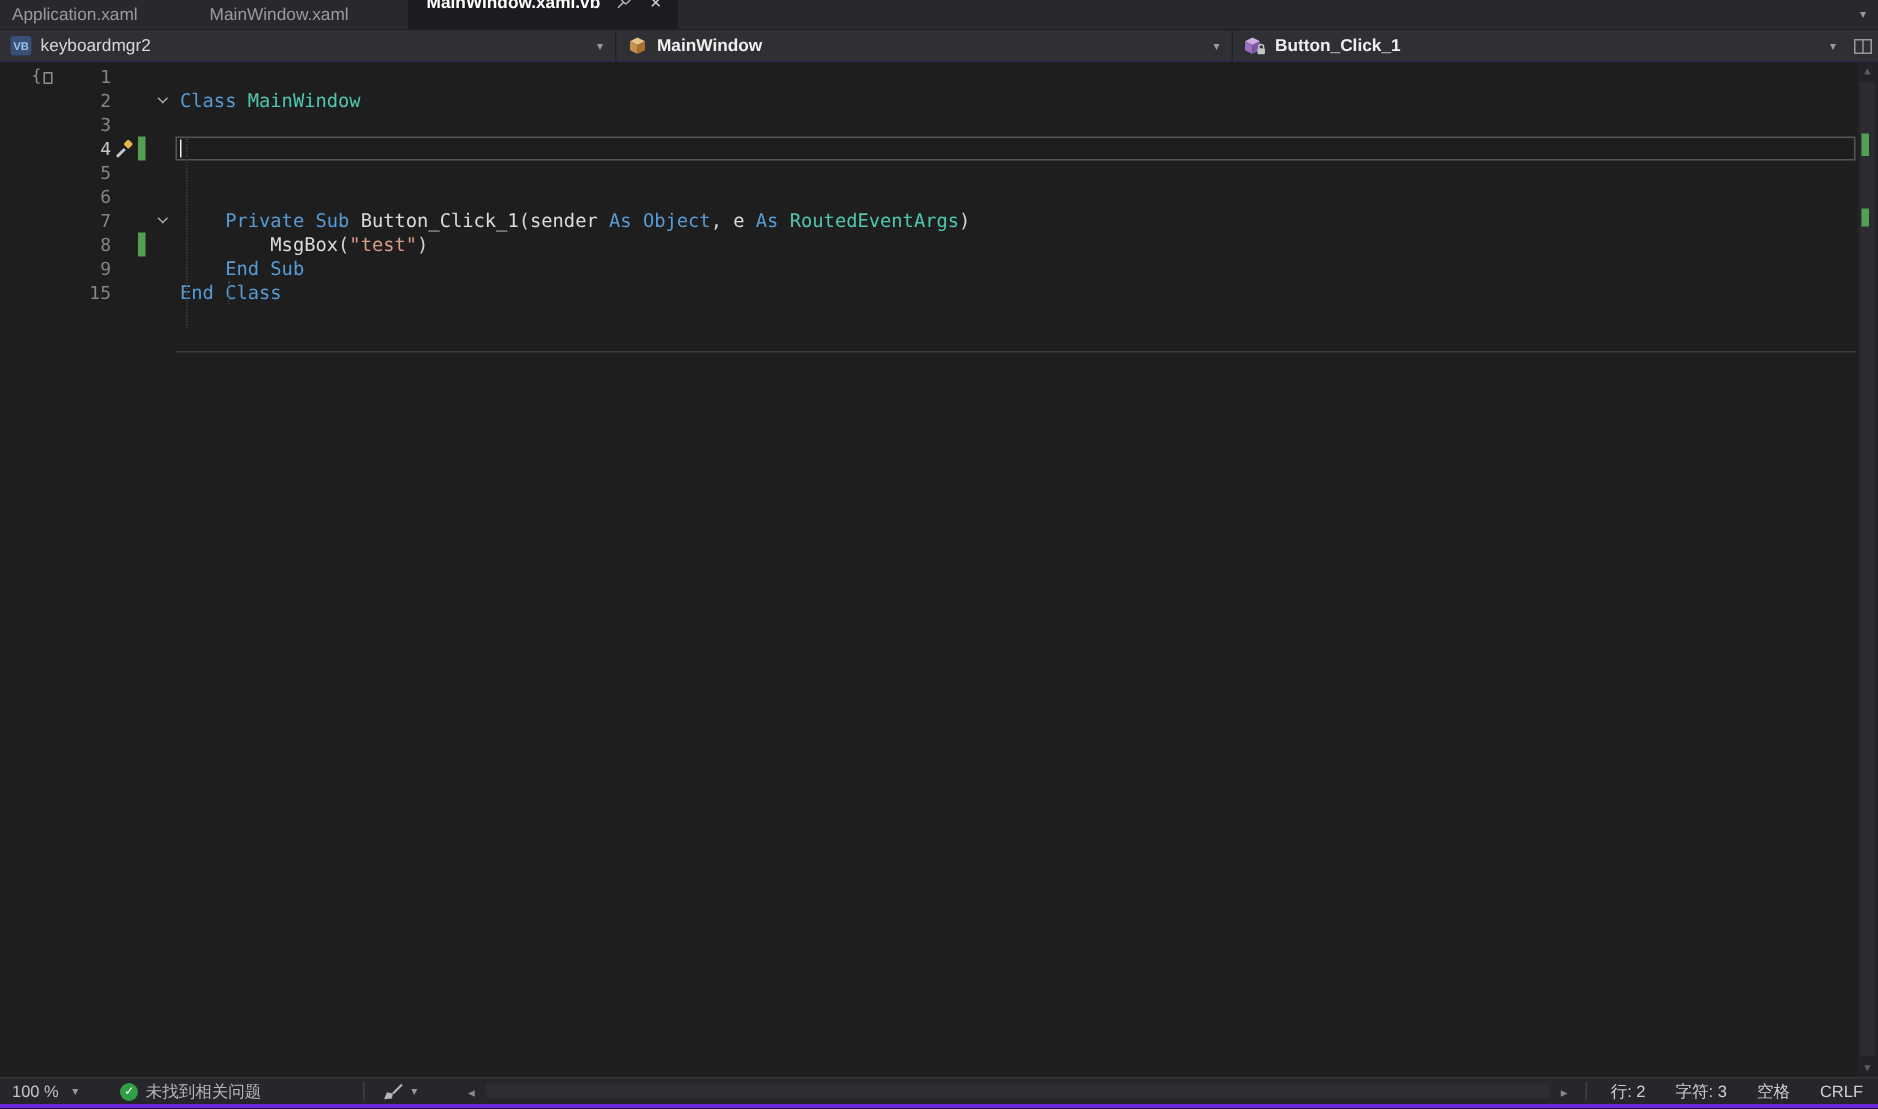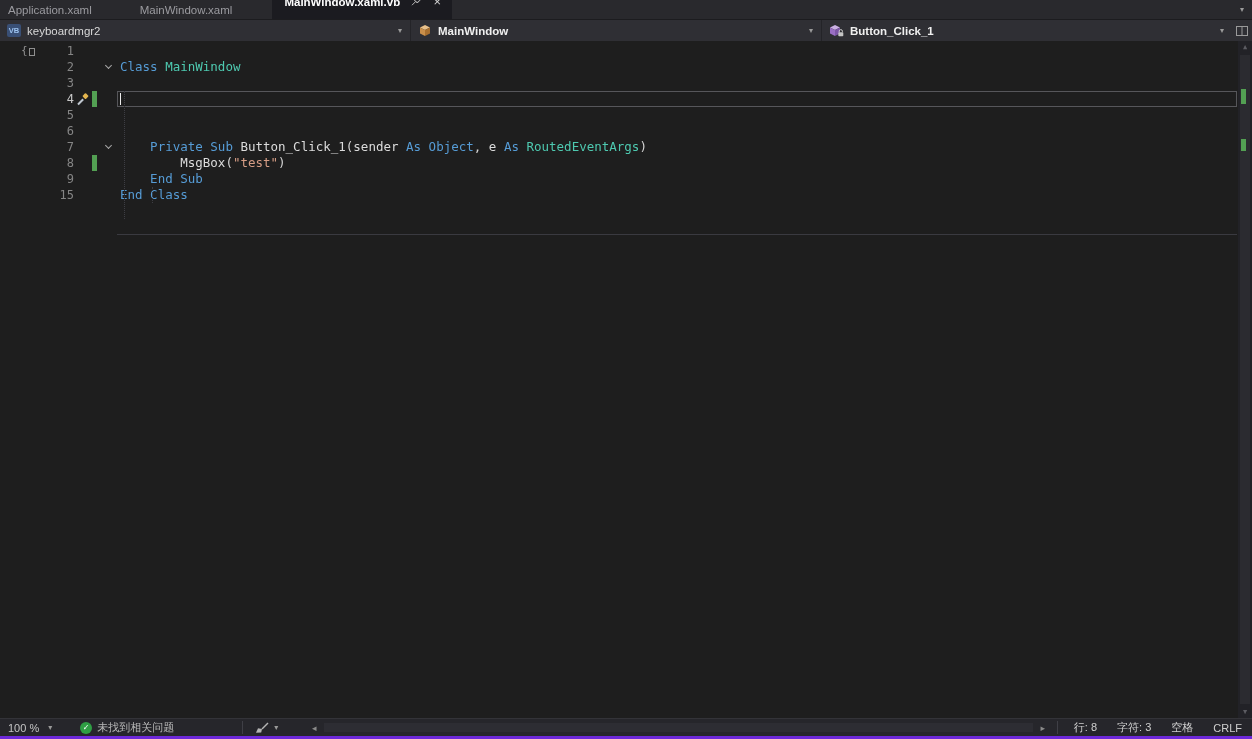--- a/index.html
+++ b/index.html
@@ -282,19 +282,19 @@
         </svg>
       </span>
       <span class="chv">▾</span>
     </div>
     <div class="harrow left">◂</div>
     <div class="htrack">
       <div class="hthumb"></div>
     </div>
     <div class="harrow">▸</div>
     <div class="vdiv"></div>
-    <div class="cell">行: 8</div>
+    <div class="cell">行: 2</div>
     <div class="cell">字符: 3</div>
     <div class="cell">空格</div>
     <div class="cell">CRLF</div>
   </div>
 
 </div>
 
 </body></html>

